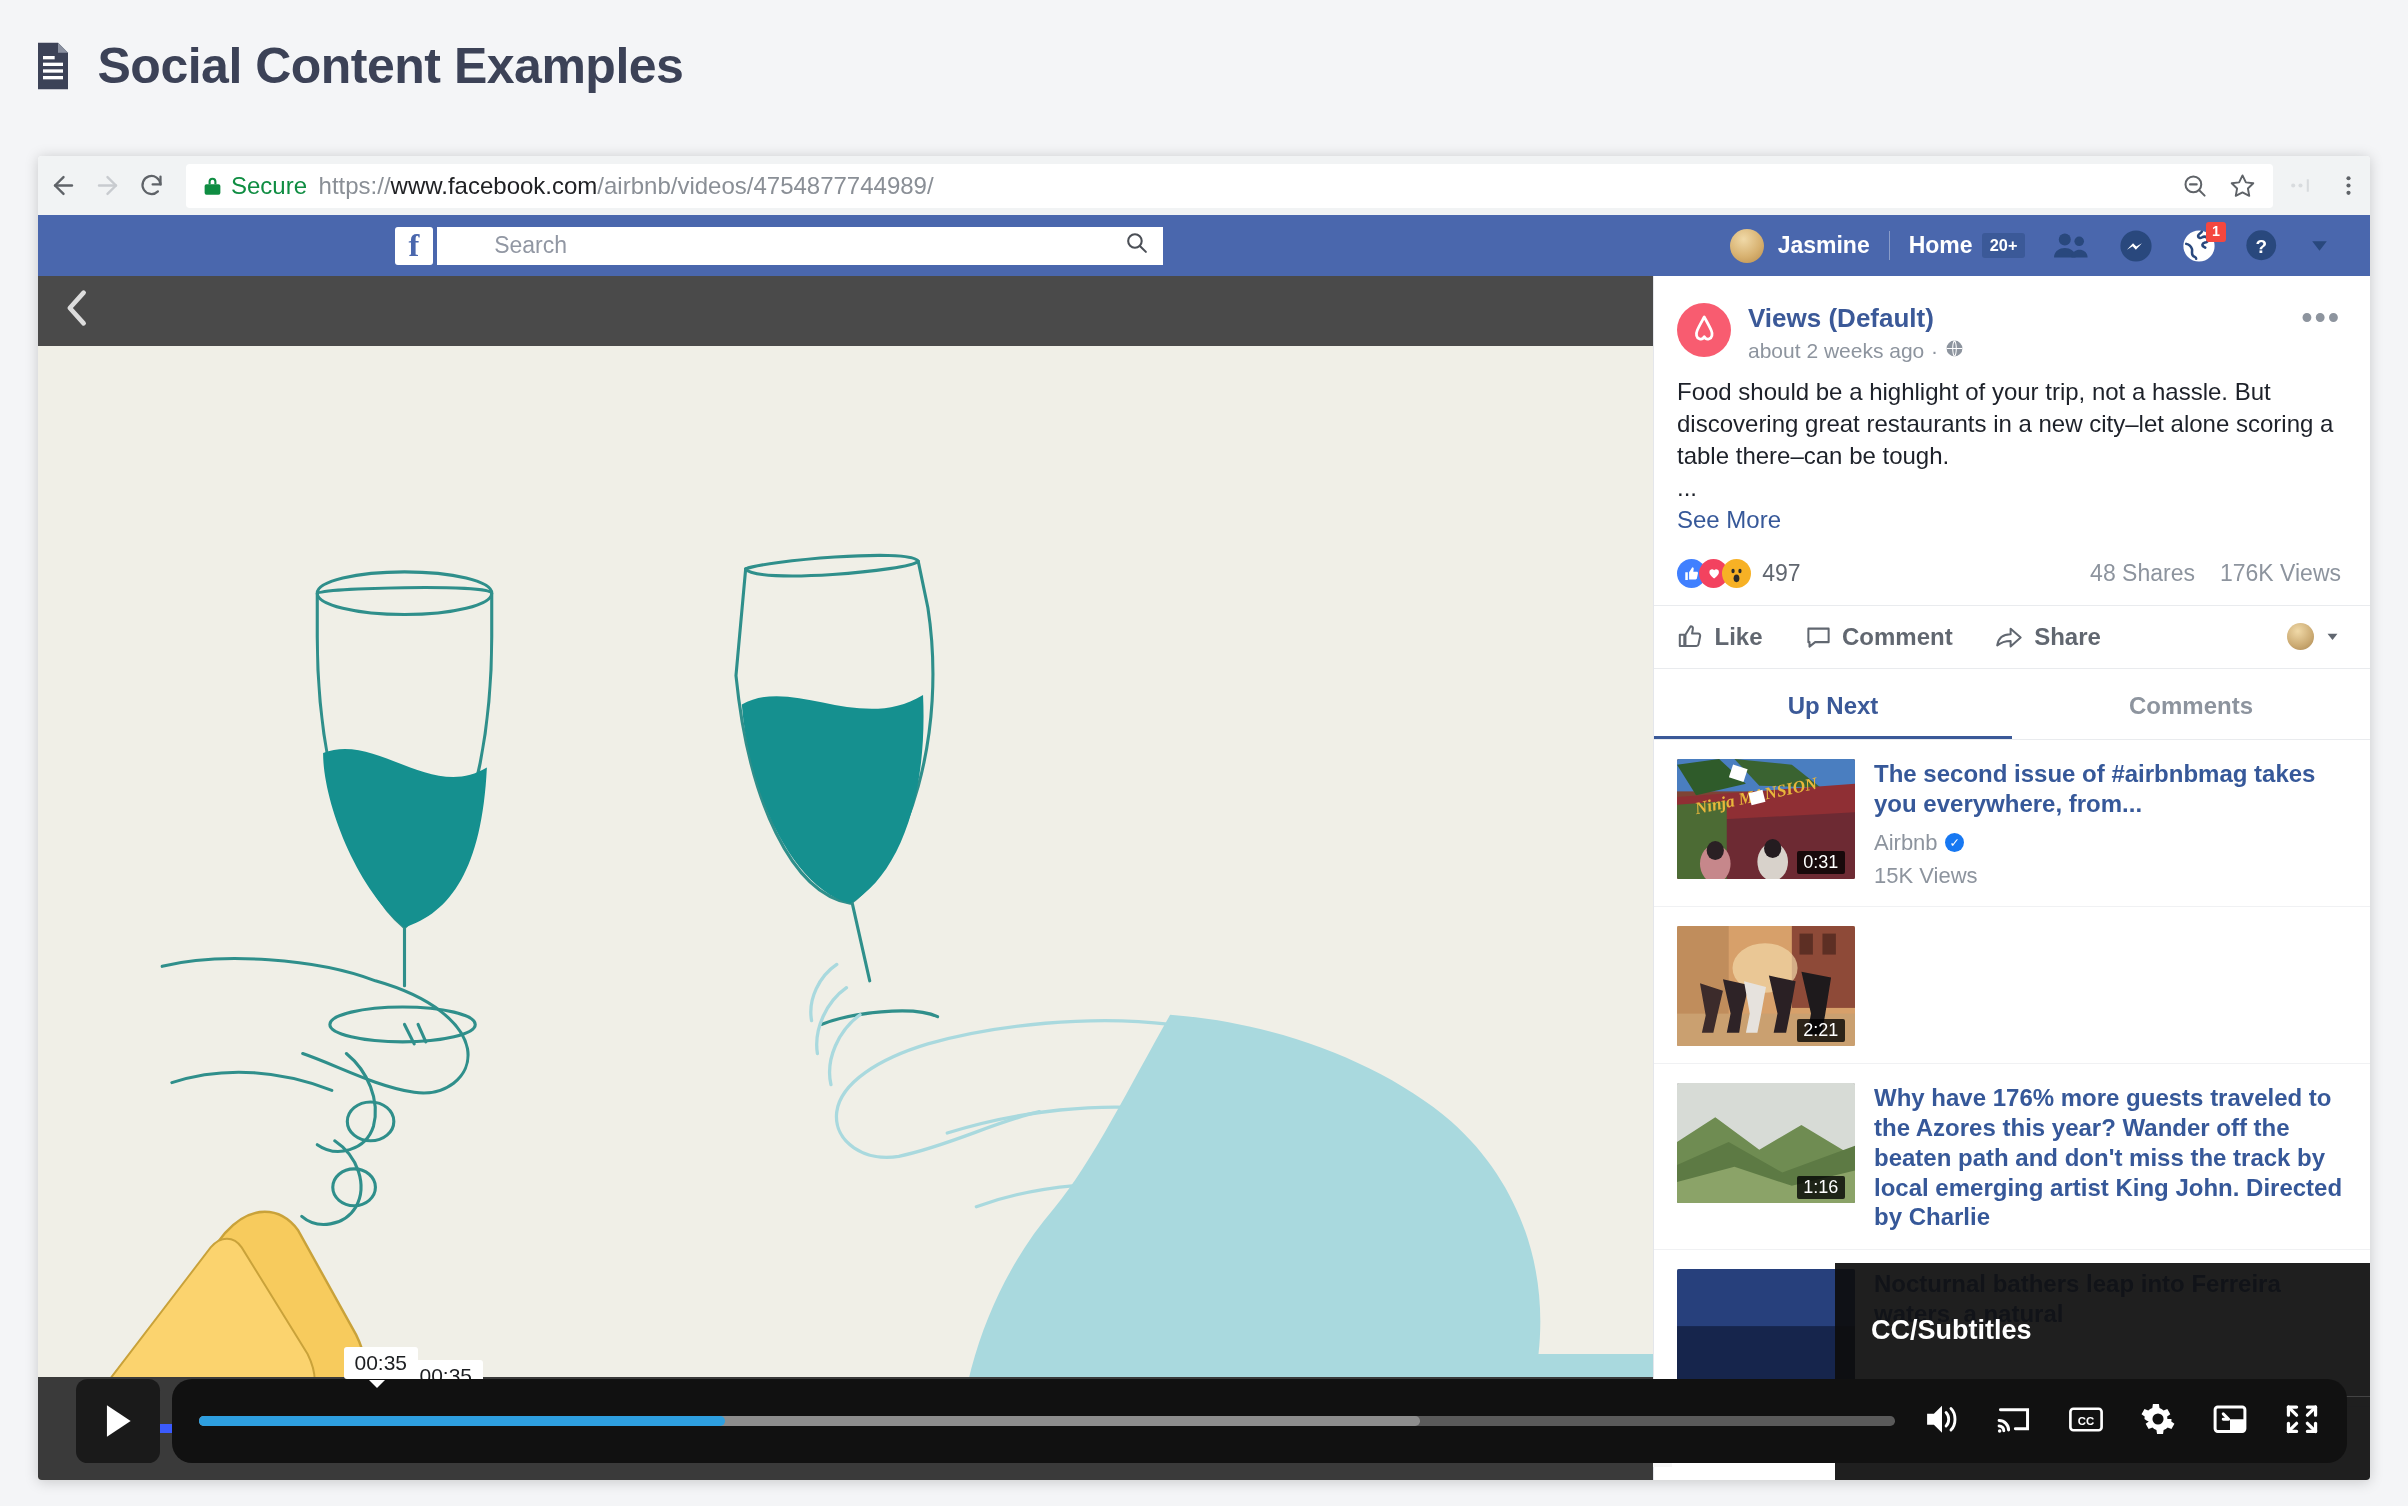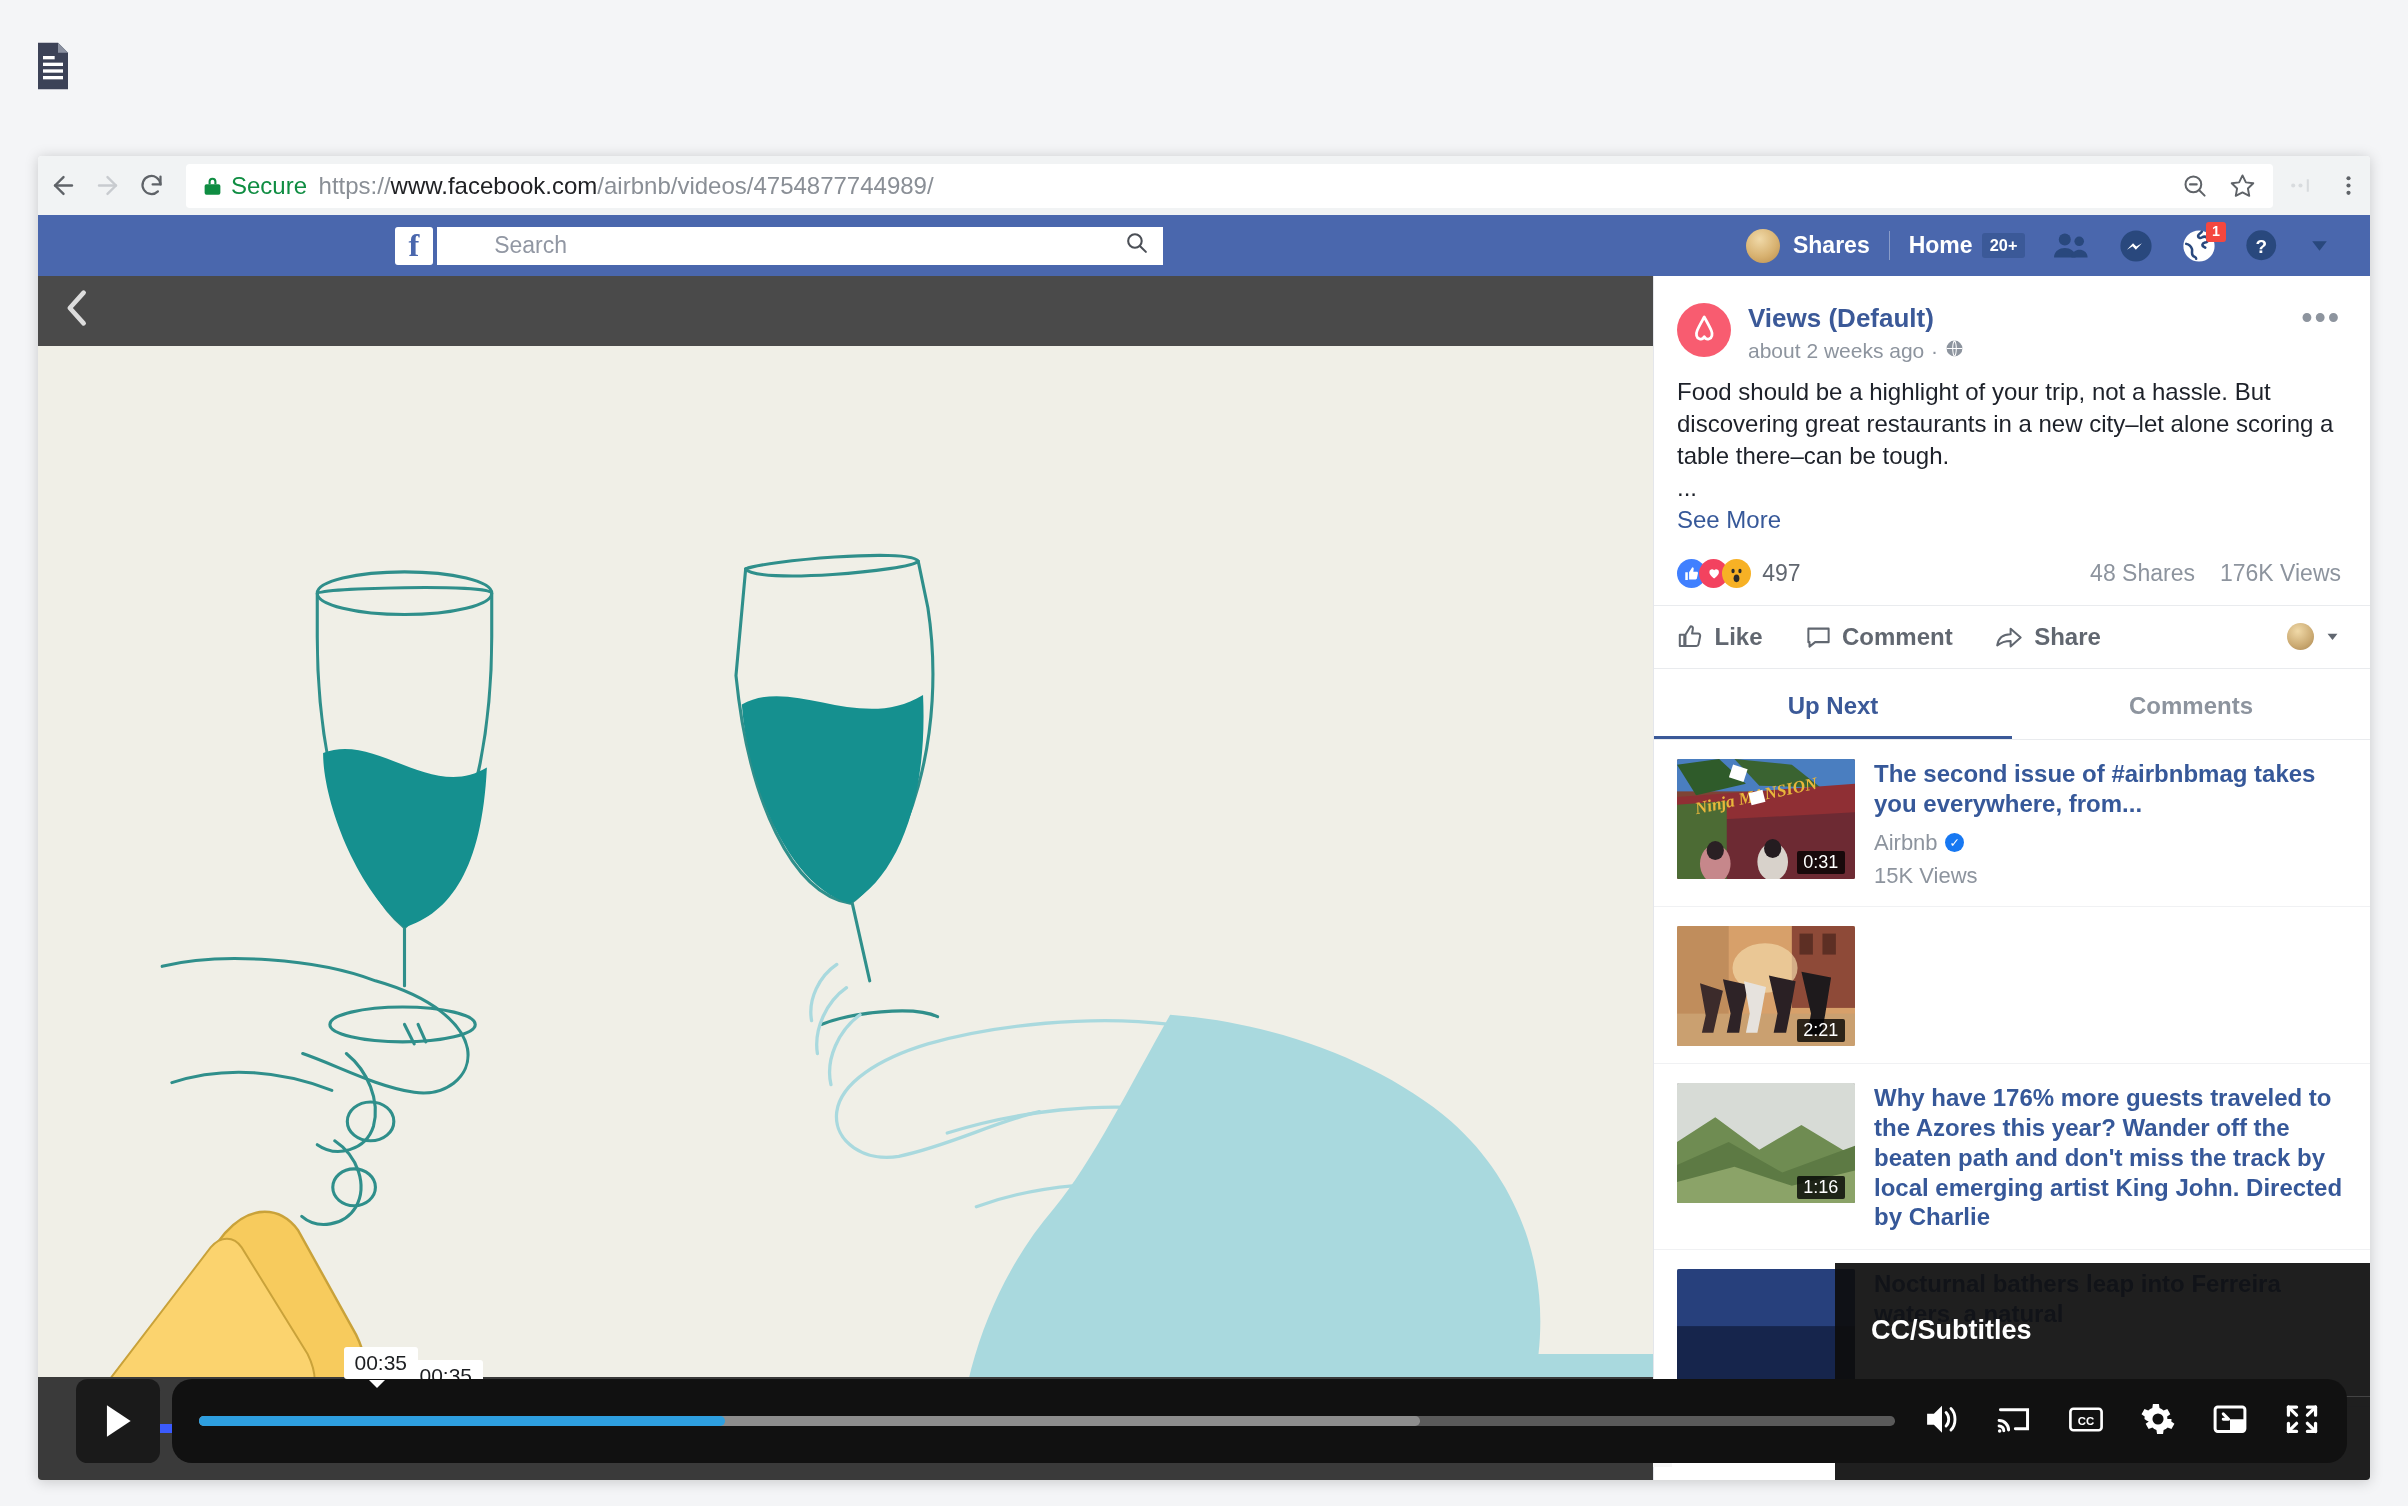--- a/index.html
+++ b/index.html
@@ -297,20 +297,21 @@
   <div id="doc-icon">
     <svg width="40" height="48" viewBox="0 0 24 28" fill="#3c4257">
       <path d="M3 0h12l6 6v22H3z" fill="#3c4257"></path>
       <path d="M15 0l6 6h-6z" fill="#8a90a0"></path>
       <rect x="6" y="12" width="12" height="2" fill="#fff"></rect>
       <rect x="6" y="16" width="12" height="2" fill="#fff"></rect>
       <rect x="6" y="20" width="12" height="2" fill="#fff"></rect>
       <rect x="6" y="8" width="7" height="2" fill="#fff"></rect>
     </svg>
   </div>
+  <div id="page-title">Social Content Examples</div>
 </div>
 
 <div id="browser-window">
 
   <div id="chrome-toolbar">
     <div class="nav-btn">
       <svg width="29" height="29" viewBox="0 0 24 24" fill="none" stroke="#5f6368" stroke-width="2" stroke-linecap="round" stroke-linejoin="round">
           <line x1="19" y1="12" x2="5" y2="12"></line>
           <polyline points="12 19 5 12 12 5"></polyline>
         </svg>
@@ -381,21 +382,21 @@
       <span>
         <svg width="25" height="25" viewBox="0 0 24 24" fill="none" stroke="#4b4f56" stroke-width="2">
             <circle cx="10.5" cy="10.5" r="6.5"></circle>
             <line x1="15.5" y1="15.5" x2="21" y2="21" stroke-linecap="round"></line>
           </svg>
       </span>
     </div>
 
     <div id="fb-right">
       <div id="fb-avatar"></div>
-      <div id="fb-user-name">Shares</div>
+      <div id="fb-user-name">Jasmine</div>
       <div id="fb-divider"></div>
       <div style="display:flex;align-items:center;">
         <span id="fb-home">Home</span>
         <span id="fb-home-badge">20+</span>
       </div>
       <span class="fb-nav-icon">
         <svg width="36" height="29" viewBox="0 0 30 24" fill="#29487d">
             <circle cx="9" cy="7" r="5"></circle>
             <path d="M0 22c0-5 4-8 9-8s9 3 9 8z"></path>
             <circle cx="21" cy="8.5" r="4"></circle>

